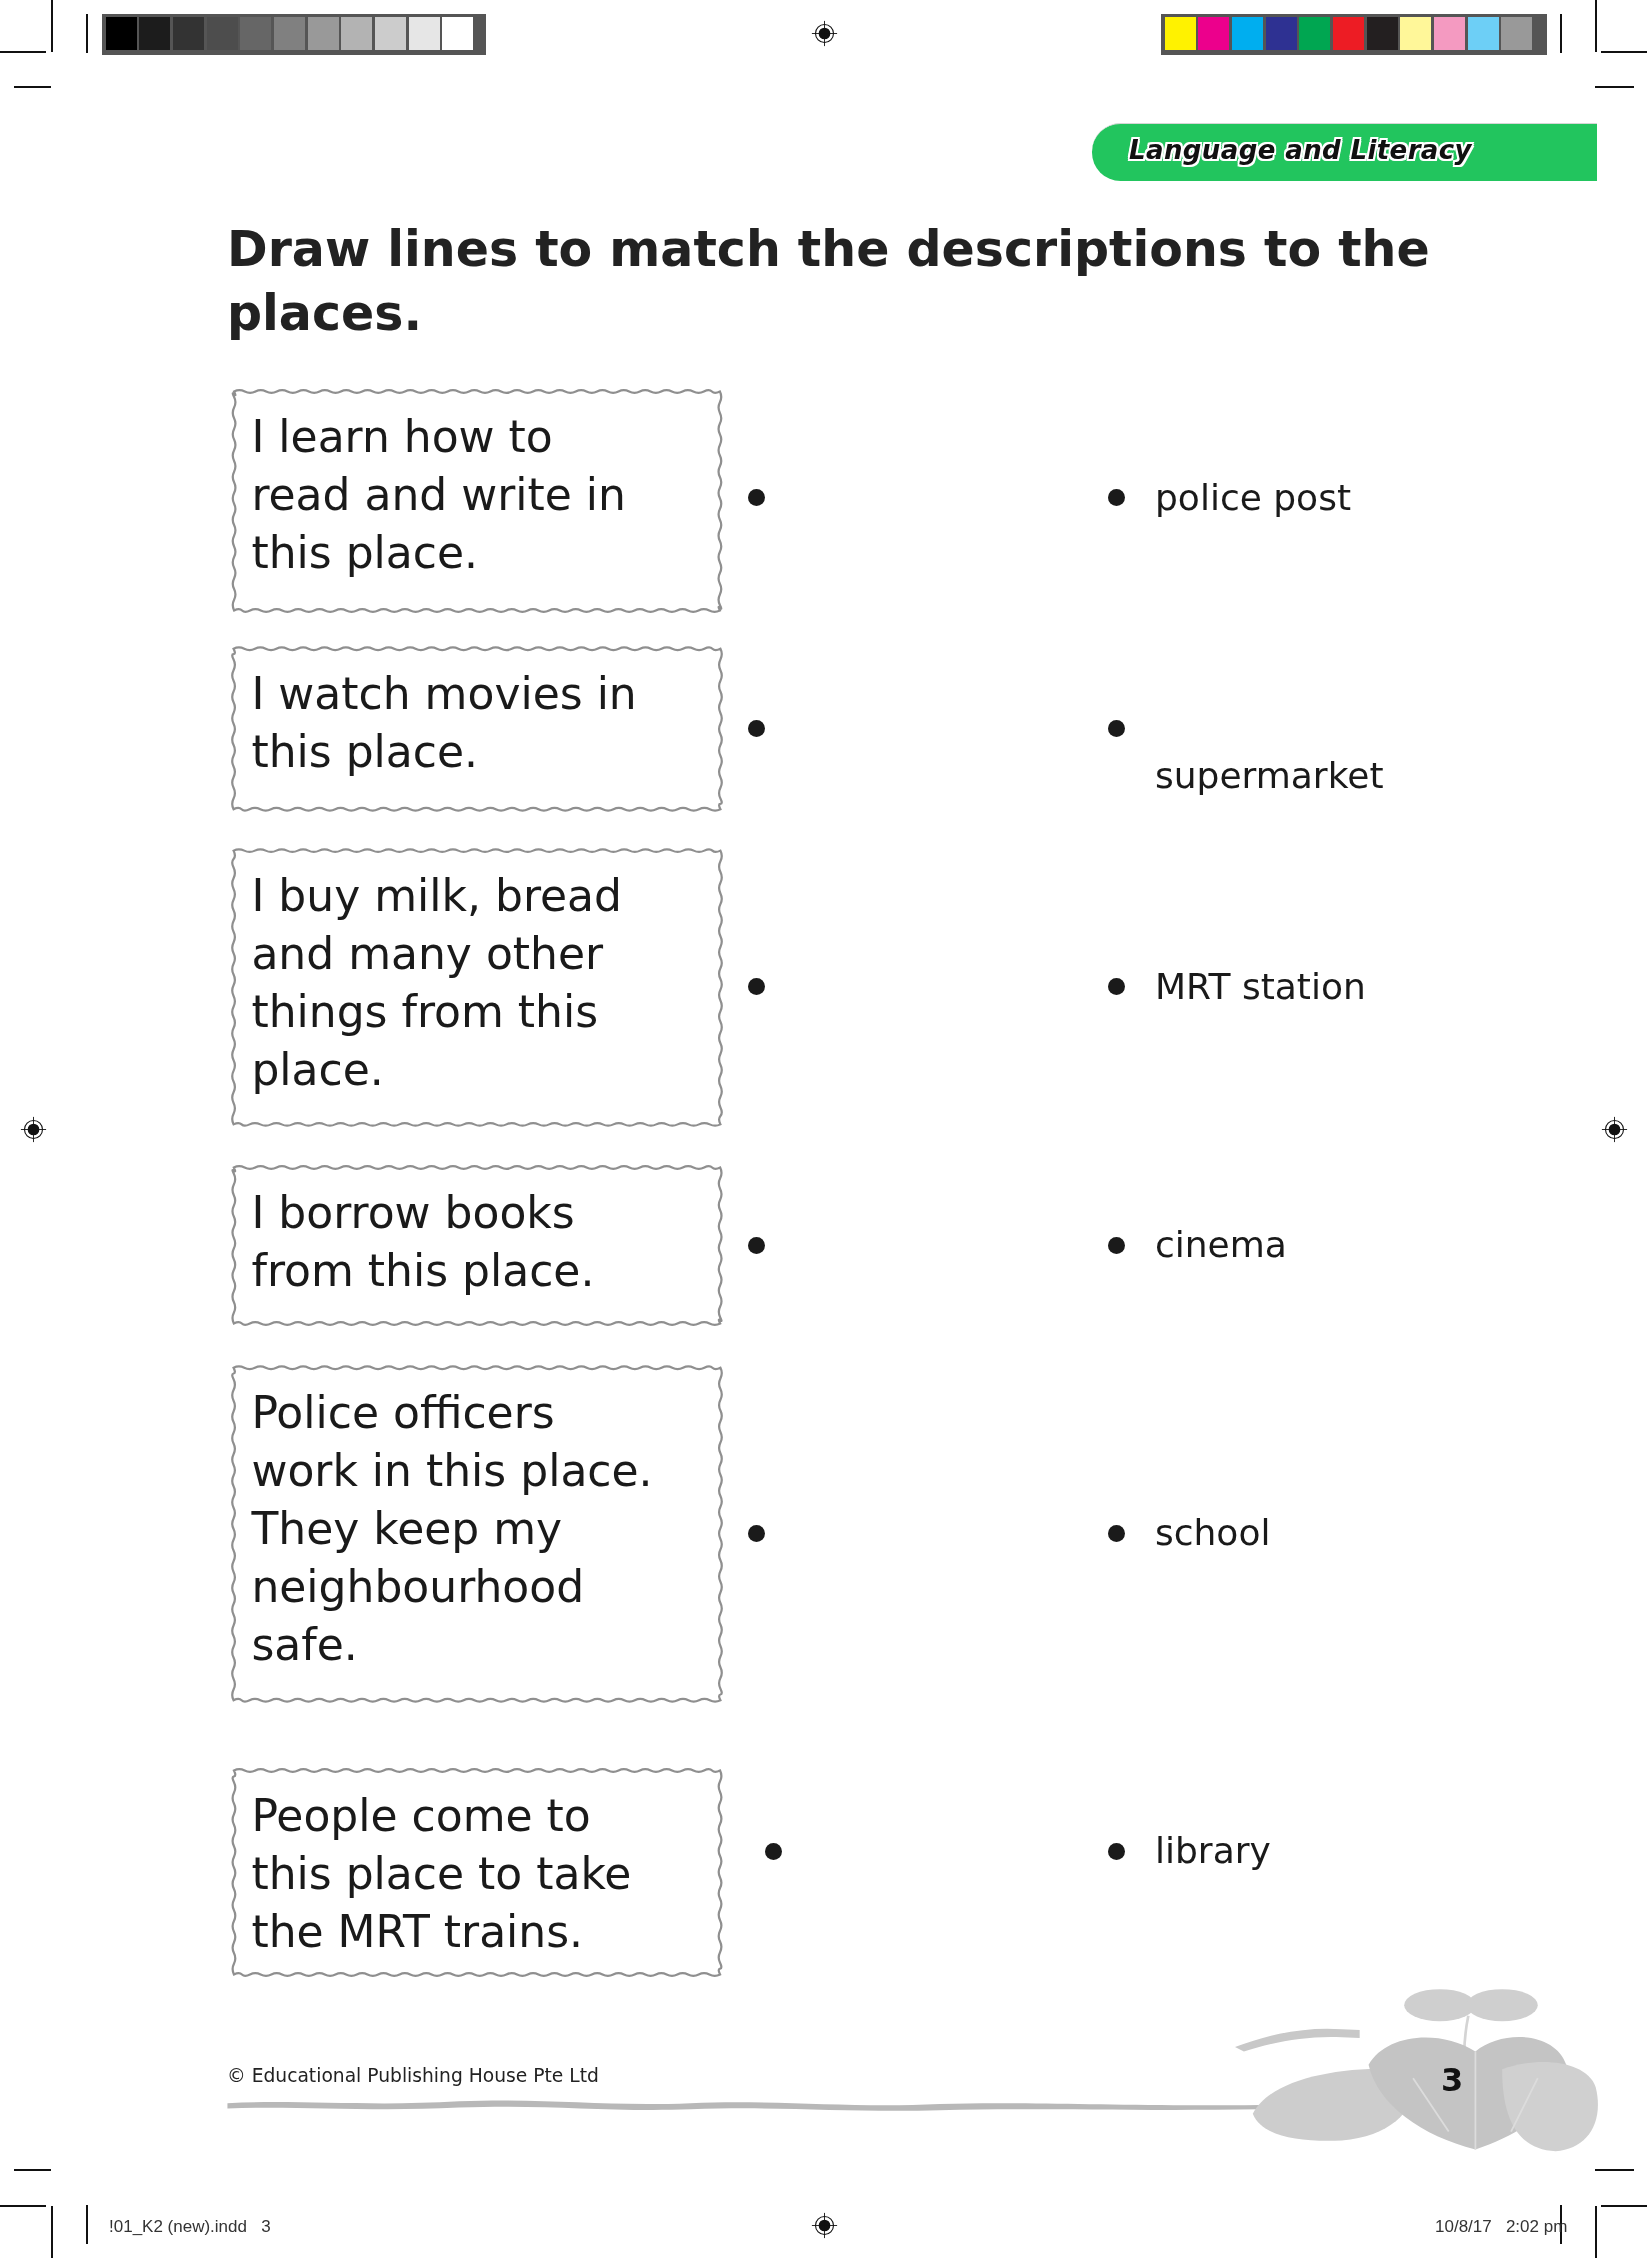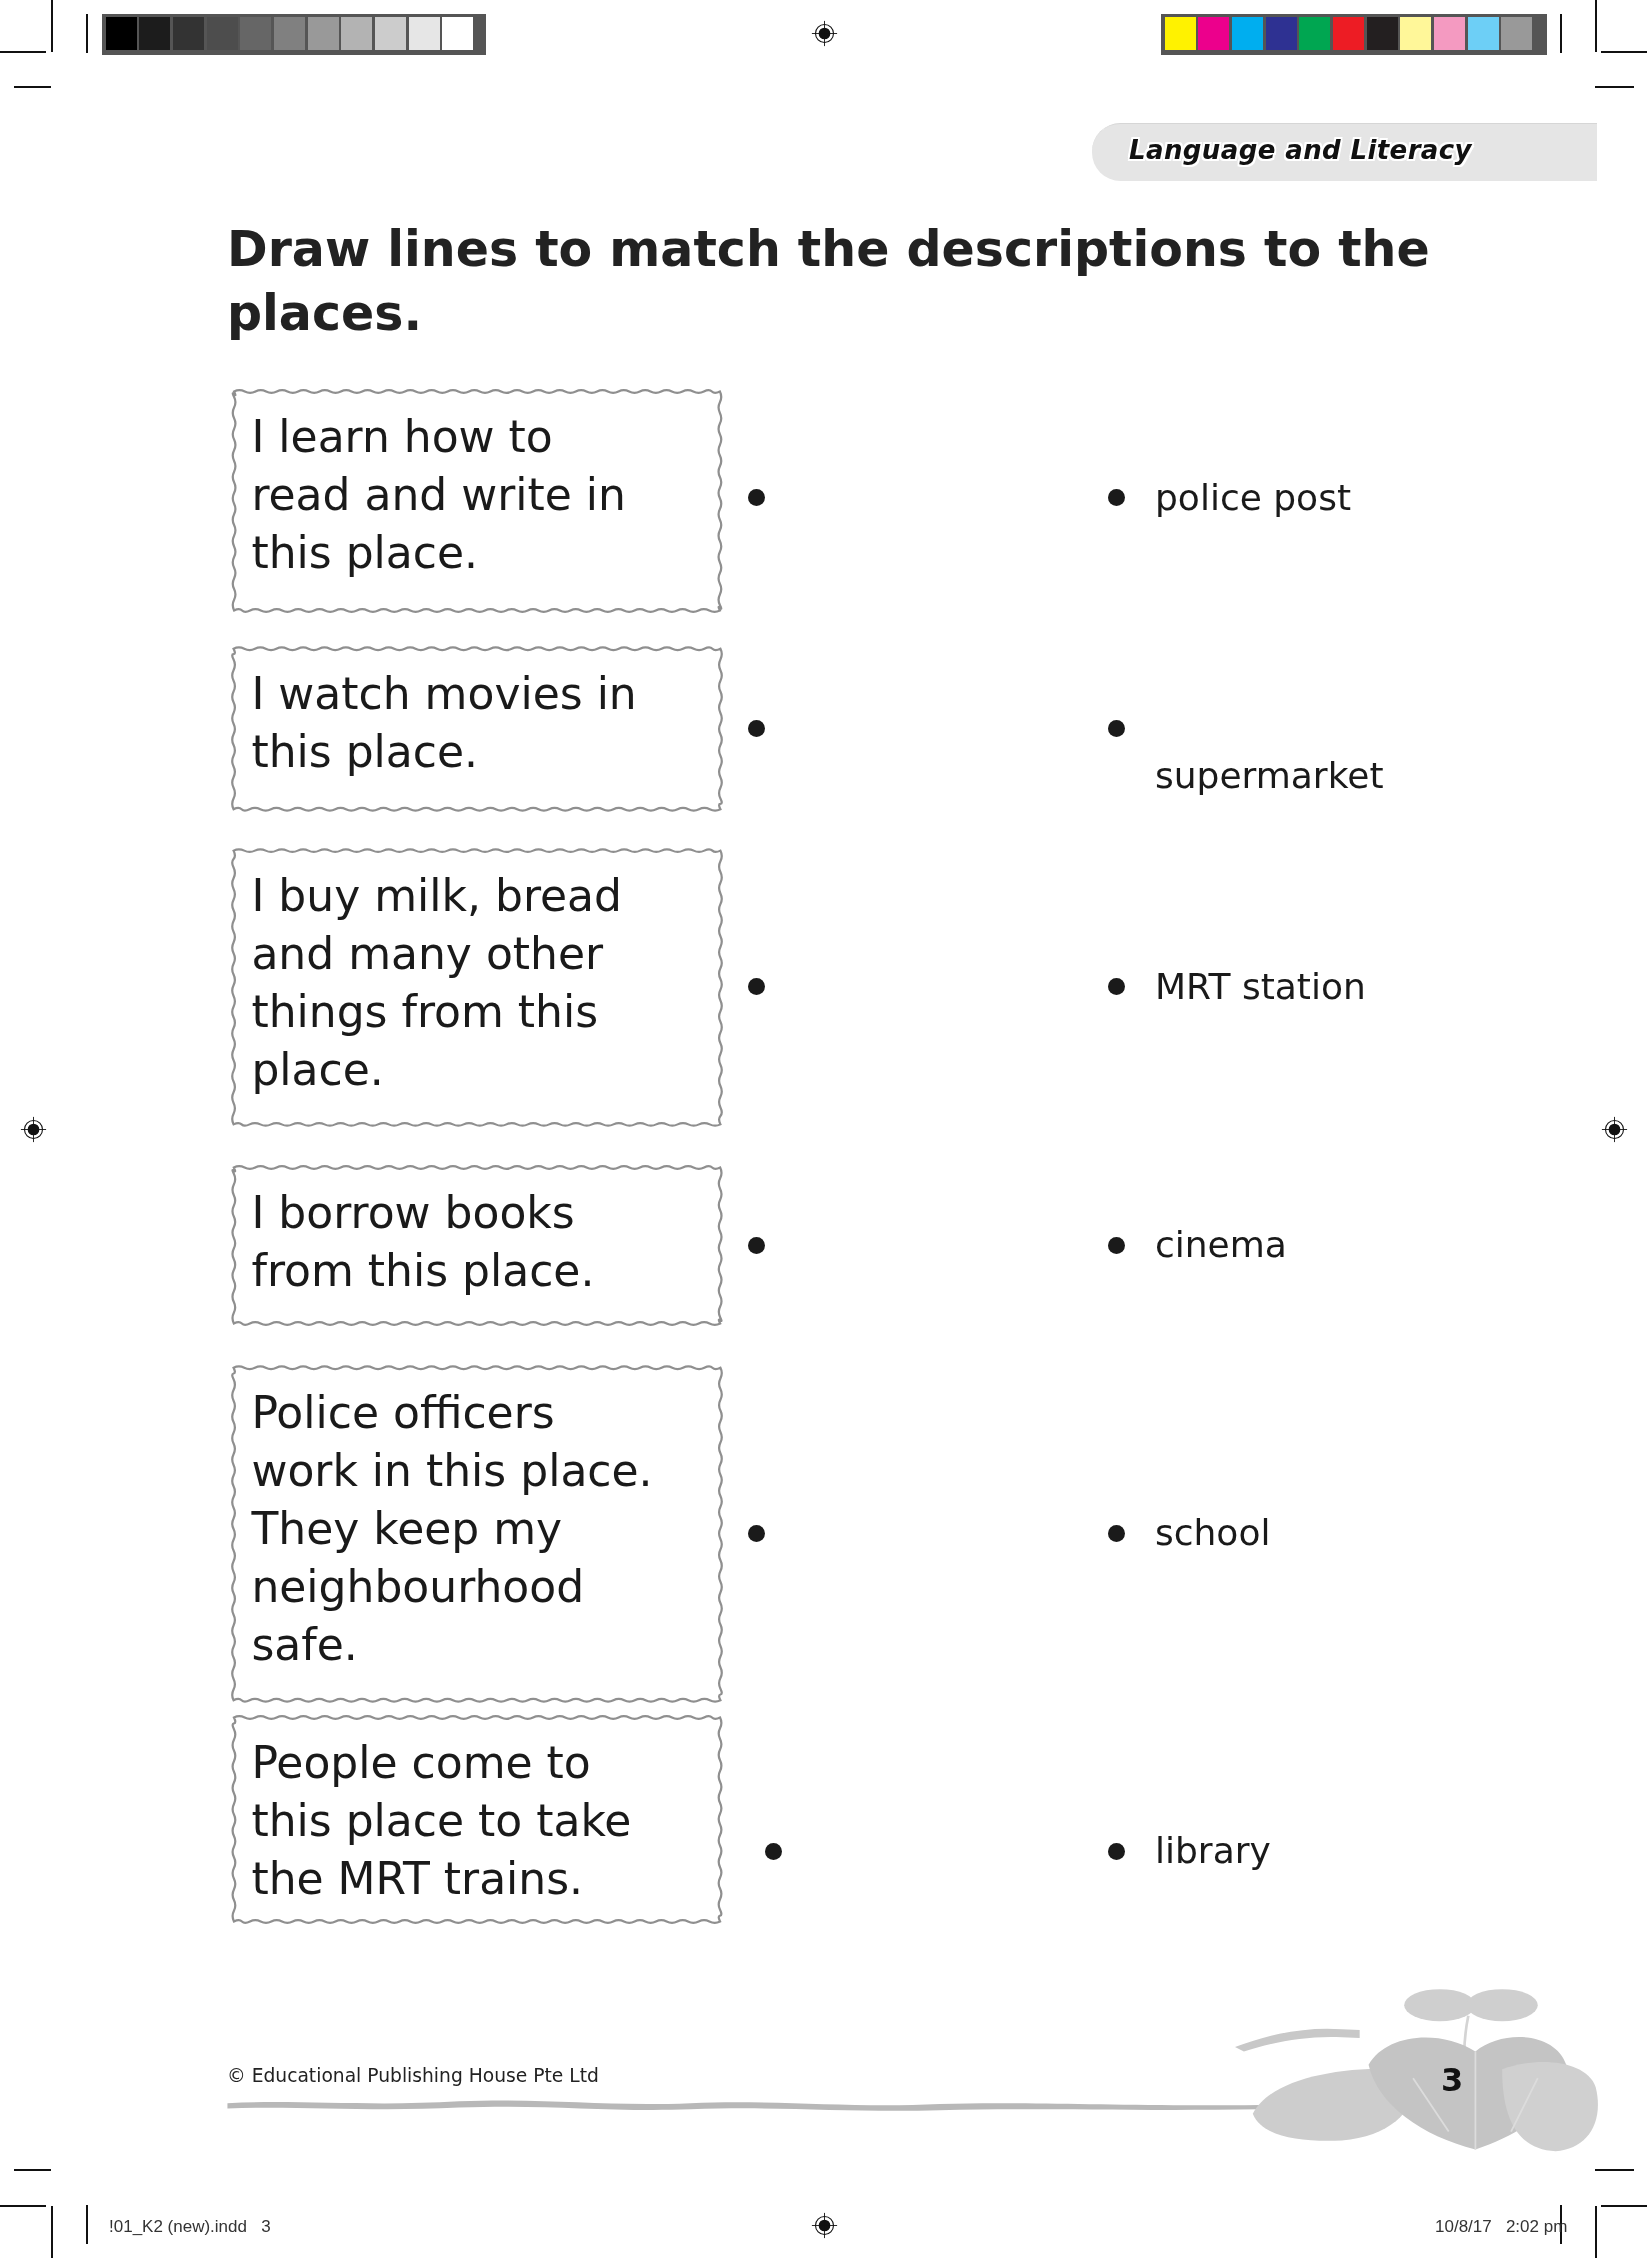--- a/index.html
+++ b/index.html
@@ -2,21 +2,21 @@
 <html style="font-size:14.3px"><head>
 <meta charset="utf-8">
 <style>
   html, body { margin:0; padding:0; background:#ffffff; }
   body { width:1648px; height:2258px; position:relative; overflow:hidden; font-family:"DejaVu Sans", sans-serif; color:#1a1a1a; }
   .abs { position:absolute; }
   .crop { position:absolute; background:#111; }
   .bar { position:absolute; top:14.3px; height:41px; background:#555; display:flex; gap:2.7px; padding:2.7px 2.7px 5.3px 3.6px; box-sizing:border-box; }
   .swatch { width:28.5px; height:100%; }
   .reg { position:absolute; width:27px; height:27px; }
-  .tab { position:absolute; left:1092px; top:123px; width:505px; height:57px; background:#e5e5e5; border-radius:28.5px 0 0 28.5px; border-top:1.8px solid #d6d6d6; }
+  .tab { position:absolute; left:1092px; top:123px; width:505px; height:57px; background:#22c55e; border-radius:28.5px 0 0 28.5px; border-top:1.8px solid #d6d6d6; }
   .tab-label { position:absolute; left:37px; top:10.7px; font-family:"DejaVu Sans", sans-serif; font-style:italic; font-weight:bold; font-size:26px; color:#111; letter-spacing:0.4px;
      text-shadow: 1.8px 0 0 #fff, -1.8px 0 0 #fff, 0 1.8px 0 #fff, 0 -1.8px 0 #fff, 1.8px 1.8px 0 #fff, -1.8px -1.8px 0 #fff, 1.8px -1.8px 0 #fff, -1.8px 1.8px 0 #fff; }
   .title { position:absolute; left:227px; top:218px; width:1248px; font-family:"DejaVu Sans", sans-serif; font-weight:bold; font-size:49px; line-height:64px; color:#222; }
   .box { position:absolute; left:230px; width:494px; box-sizing:border-box; }
   .box svg { position:absolute; left:0; top:0; }
   .box-text { position:absolute; left:21.4px; top:19.6px; right:18px; font-family:"DejaVu Sans", sans-serif; font-size:44px; line-height:58px; color:#1a1a1a; white-space:pre-line; }
   .dot { position:absolute; width:17px; height:17px; border-radius:50%; background:#1a1a1a; }
   .place { position:absolute; left:1155px; font-family:"DejaVu Sans", sans-serif; font-size:36px; line-height:53px; color:#1a1a1a; }
   .footer-copy { position:absolute; left:227px; top:2065px; font-family:"DejaVu Sans", sans-serif; font-size:18.7px; color:#222; }
   .page-num { position:absolute; left:1441px; top:2061px; font-family:"DejaVu Sans", sans-serif; font-weight:bold; font-size:32px; color:#111; }
@@ -137,21 +137,21 @@
 <div class="box" style="top:1364px;height:340px;">
   <svg class="wavy" width="494" height="340" viewBox="0 0 554 381">
       <path d="M4,4 Q10,1 16,4 T28,4 Q34,1 40,4 T52,4 Q58,1 64,4 T76,4 Q82,1 88,4 T100,4 Q106,1 112,4 T124,4 Q130,1 136,4 T148,4 Q154,1 160,4 T172,4 Q178,1 184,4 T196,4 Q202,1 208,4 T220,4 Q226,1 232,4 T244,4 Q250,1 256,4 T268,4 Q274,1 280,4 T292,4 Q298,1 304,4 T316,4 Q322,1 328,4 T340,4 Q346,1 352,4 T364,4 Q370,1 376,4 T388,4 Q394,1 400,4 T412,4 Q418,1 424,4 T436,4 Q442,1 448,4 T460,4 Q466,1 472,4 T484,4 Q490,1 496,4 T508,4 Q514,1 520,4 T532,4 Q538,1 541,4 T550,4 Q553,10 550,16 T550,28 Q553,34 550,40 T550,52 Q553,58 550,64 T550,76 Q553,82 550,88 T550,100 Q553,106 550,112 T550,124 Q553,130 550,136 T550,148 Q553,154 550,160 T550,172 Q553,178 550,184 T550,196 Q553,202 550,208 T550,220 Q553,226 550,232 T550,244 Q553,250 550,256 T550,268 Q553,274 550,280 T550,292 Q553,298 550,304 T550,316 Q553,322 550,328 T550,340 Q553,346 550,352 T550,364 Q553,370 550,370.5 T550,377 Q544,380 538,377 T526,377 Q520,380 514,377 T502,377 Q496,380 490,377 T478,377 Q472,380 466,377 T454,377 Q448,380 442,377 T430,377 Q424,380 418,377 T406,377 Q400,380 394,377 T382,377 Q376,380 370,377 T358,377 Q352,380 346,377 T334,377 Q328,380 322,377 T310,377 Q304,380 298,377 T286,377 Q280,380 274,377 T262,377 Q256,380 250,377 T238,377 Q232,380 226,377 T214,377 Q208,380 202,377 T190,377 Q184,380 178,377 T166,377 Q160,380 154,377 T142,377 Q136,380 130,377 T118,377 Q112,380 106,377 T94,377 Q88,380 82,377 T70,377 Q64,380 58,377 T46,377 Q40,380 34,377 T22,377 Q16,380 13,377 T4,377 Q1,371 4,365 T4,353 Q1,347 4,341 T4,329 Q1,323 4,317 T4,305 Q1,299 4,293 T4,281 Q1,275 4,269 T4,257 Q1,251 4,245 T4,233 Q1,227 4,221 T4,209 Q1,203 4,197 T4,185 Q1,179 4,173 T4,161 Q1,155 4,149 T4,137 Q1,131 4,125 T4,113 Q1,107 4,101 T4,89 Q1,83 4,77 T4,65 Q1,59 4,53 T4,41 Q1,35 4,29 T4,17 Q1,11 4,10.5 T4,4 Z" fill="none" stroke="#8f8f8f" stroke-width="2.5"></path>
     </svg>
   <div class="box-text">Police officers
 work in this place.
 They keep my
 neighbourhood
 safe.</div>
 </div>
-<div class="box" style="top:1714px;height:211px;">
+<div class="box" style="top:1767px;height:211px;">
   <svg class="wavy" width="494" height="211" viewBox="0 0 554 237">
       <path d="M4,4 Q10,1 16,4 T28,4 Q34,1 40,4 T52,4 Q58,1 64,4 T76,4 Q82,1 88,4 T100,4 Q106,1 112,4 T124,4 Q130,1 136,4 T148,4 Q154,1 160,4 T172,4 Q178,1 184,4 T196,4 Q202,1 208,4 T220,4 Q226,1 232,4 T244,4 Q250,1 256,4 T268,4 Q274,1 280,4 T292,4 Q298,1 304,4 T316,4 Q322,1 328,4 T340,4 Q346,1 352,4 T364,4 Q370,1 376,4 T388,4 Q394,1 400,4 T412,4 Q418,1 424,4 T436,4 Q442,1 448,4 T460,4 Q466,1 472,4 T484,4 Q490,1 496,4 T508,4 Q514,1 520,4 T532,4 Q538,1 541,4 T550,4 Q553,10 550,16 T550,28 Q553,34 550,40 T550,52 Q553,58 550,64 T550,76 Q553,82 550,88 T550,100 Q553,106 550,112 T550,124 Q553,130 550,136 T550,148 Q553,154 550,160 T550,172 Q553,178 550,184 T550,196 Q553,202 550,208 T550,220 Q553,226 550,226.5 T550,233 Q544,236 538,233 T526,233 Q520,236 514,233 T502,233 Q496,236 490,233 T478,233 Q472,236 466,233 T454,233 Q448,236 442,233 T430,233 Q424,236 418,233 T406,233 Q400,236 394,233 T382,233 Q376,236 370,233 T358,233 Q352,236 346,233 T334,233 Q328,236 322,233 T310,233 Q304,236 298,233 T286,233 Q280,236 274,233 T262,233 Q256,236 250,233 T238,233 Q232,236 226,233 T214,233 Q208,236 202,233 T190,233 Q184,236 178,233 T166,233 Q160,236 154,233 T142,233 Q136,236 130,233 T118,233 Q112,236 106,233 T94,233 Q88,236 82,233 T70,233 Q64,236 58,233 T46,233 Q40,236 34,233 T22,233 Q16,236 13,233 T4,233 Q1,227 4,221 T4,209 Q1,203 4,197 T4,185 Q1,179 4,173 T4,161 Q1,155 4,149 T4,137 Q1,131 4,125 T4,113 Q1,107 4,101 T4,89 Q1,83 4,77 T4,65 Q1,59 4,53 T4,41 Q1,35 4,29 T4,17 Q1,11 4,10.5 T4,4 Z" fill="none" stroke="#8f8f8f" stroke-width="2.5"></path>
     </svg>
   <div class="box-text">People come to
 this place to take
 the MRT trains.</div>
 </div>
 
 <div class="dot" style="left:748px;top:489px;"></div>
 <div class="dot" style="left:748px;top:720px;"></div>

